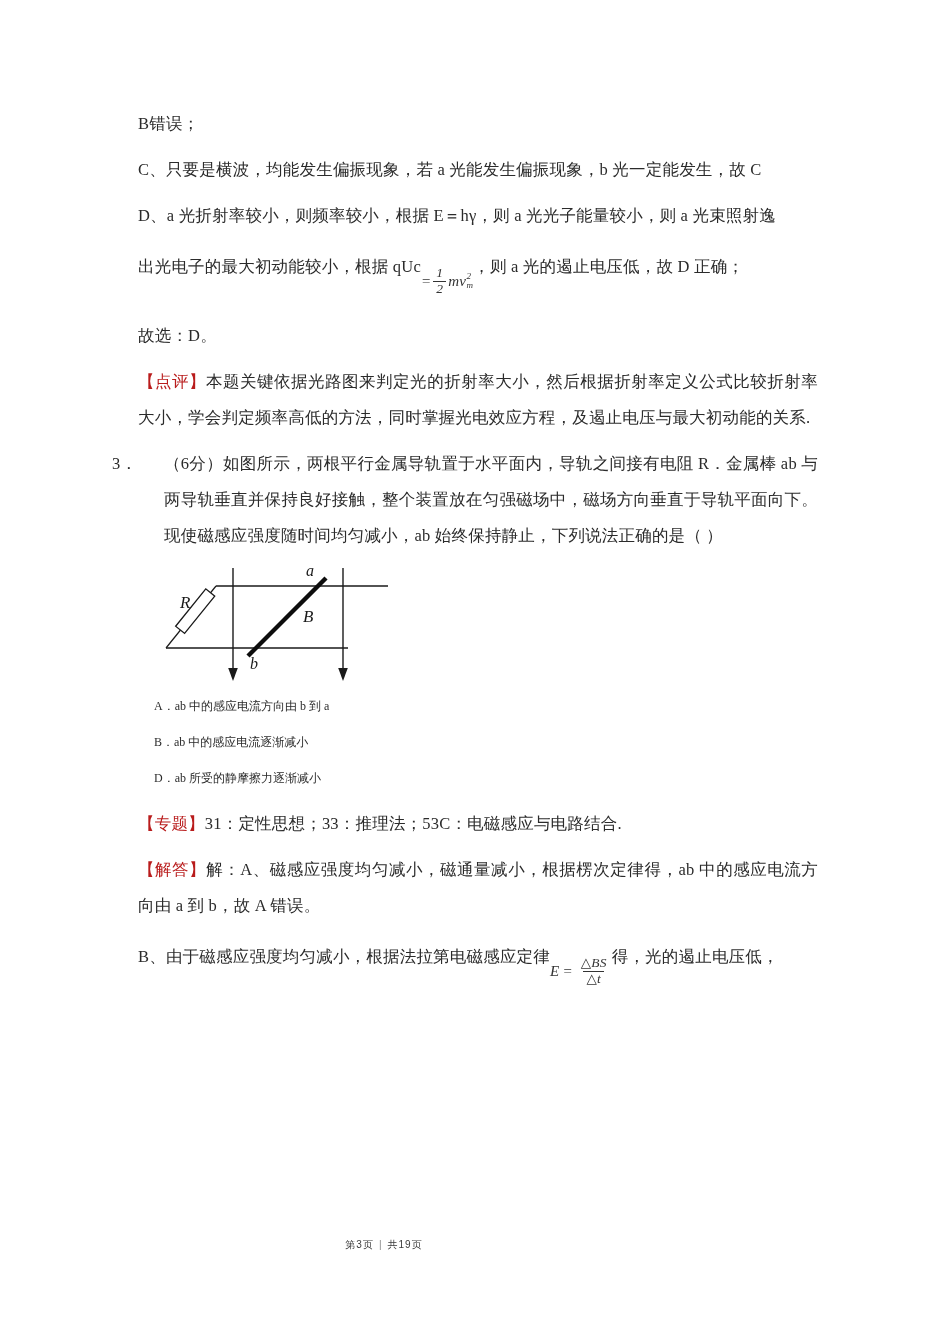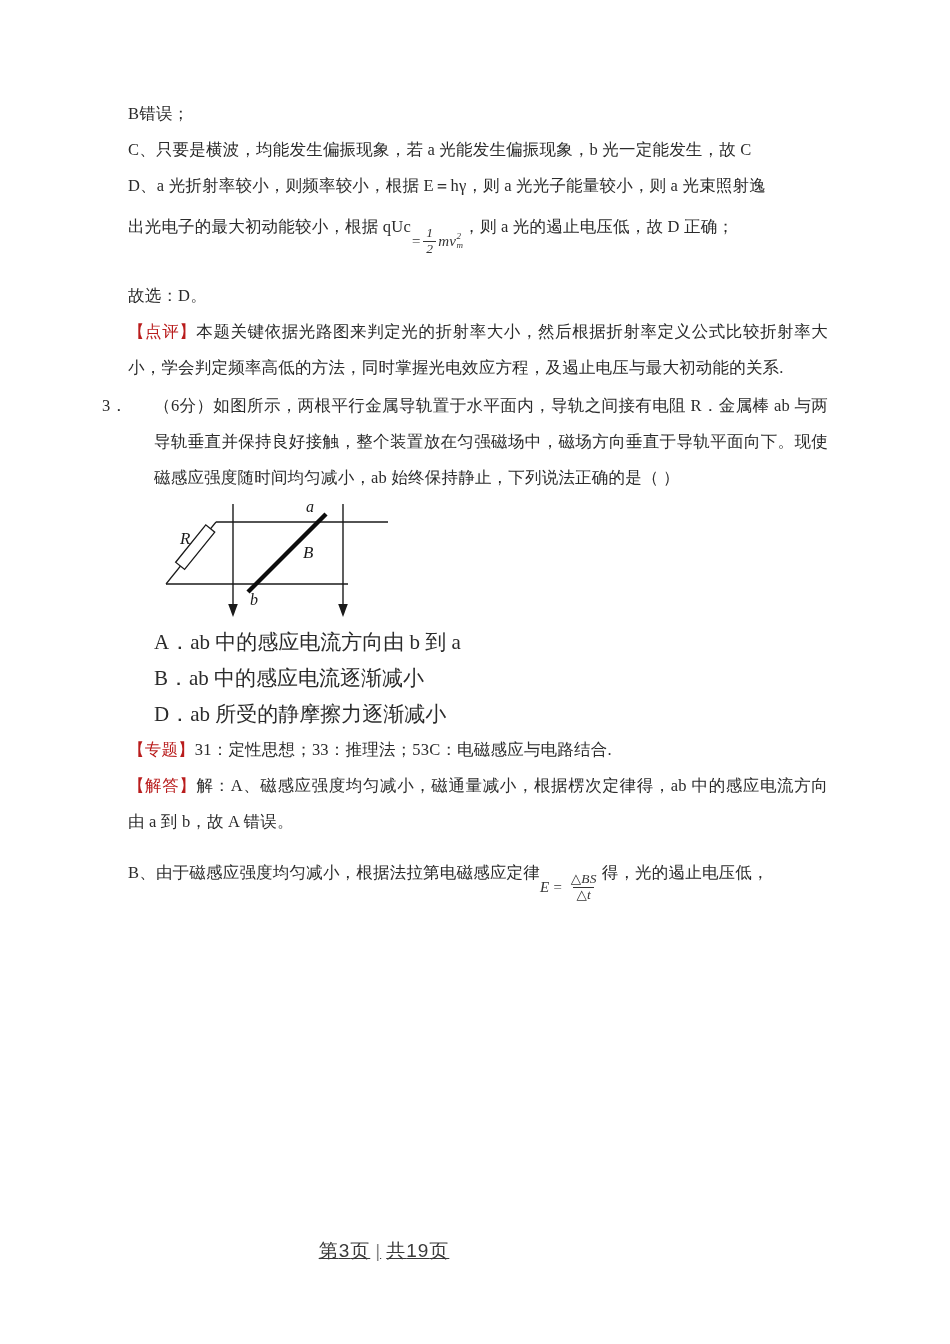--- a/index.html
+++ b/index.html
@@ -29,21 +29,21 @@
     width: 700px;
   }
 
   
   .para {
     font-size: 16.5px;
     line-height: 36px;
     color: #2b2b2b;
     text-align: justify;
     letter-spacing: 0.2px;
-    margin: 0;
+    margin: 10px;
     white-space: normal;
   }
   .pad-left { padding-left: 26px; }
 
   .marker {
     color: #b91c1c;
     font-weight: normal;
   }
 
   .qnum {
@@ -51,21 +51,21 @@
   }
   .qnum .numcol {
     position: absolute;
     left: -26px;
     top: 0;
     width: 24px;
     text-align: left;
   }
 
   .opt {
-    font-size: 21px;
+    font-size: 12px;
     line-height: 36px;
     color: #2b2b2b;
     padding-left: 26px;
     margin: 0;
   }
 
   
   .mathwrap {
     display: inline-block;
     vertical-align: -0.85em;
@@ -109,24 +109,23 @@
   .figure svg { display: block; }
 
   
   .footer {
     position: absolute;
     left: 0;
     top: 1238px;
     width: 768px;
     text-align: center;
     font-family: "Liberation Sans", sans-serif;
-    font-size: 19px;
+    font-size: 10px;
     color: #3a3a3a;
     letter-spacing: 1px;
-    text-decoration: underline;
   }
   .footer .sep { color: #8a8a8a; padding: 0 5px;}
 </style>
 </head>
 <body>
 
 <div id="page">
 
   <div class="content">
 

